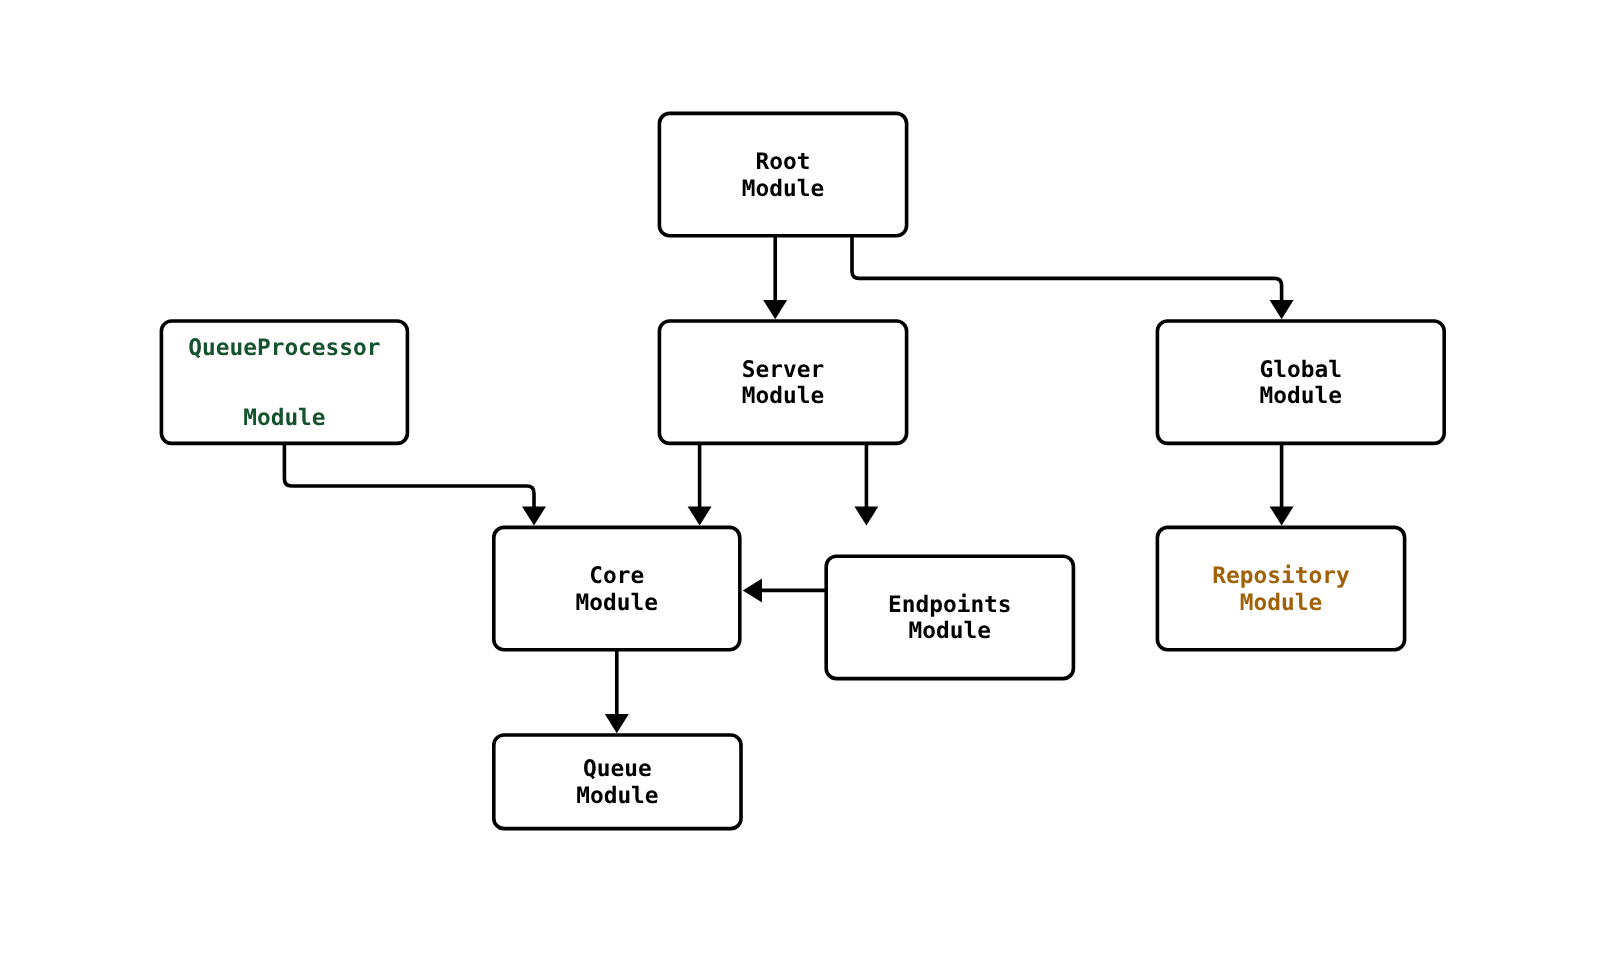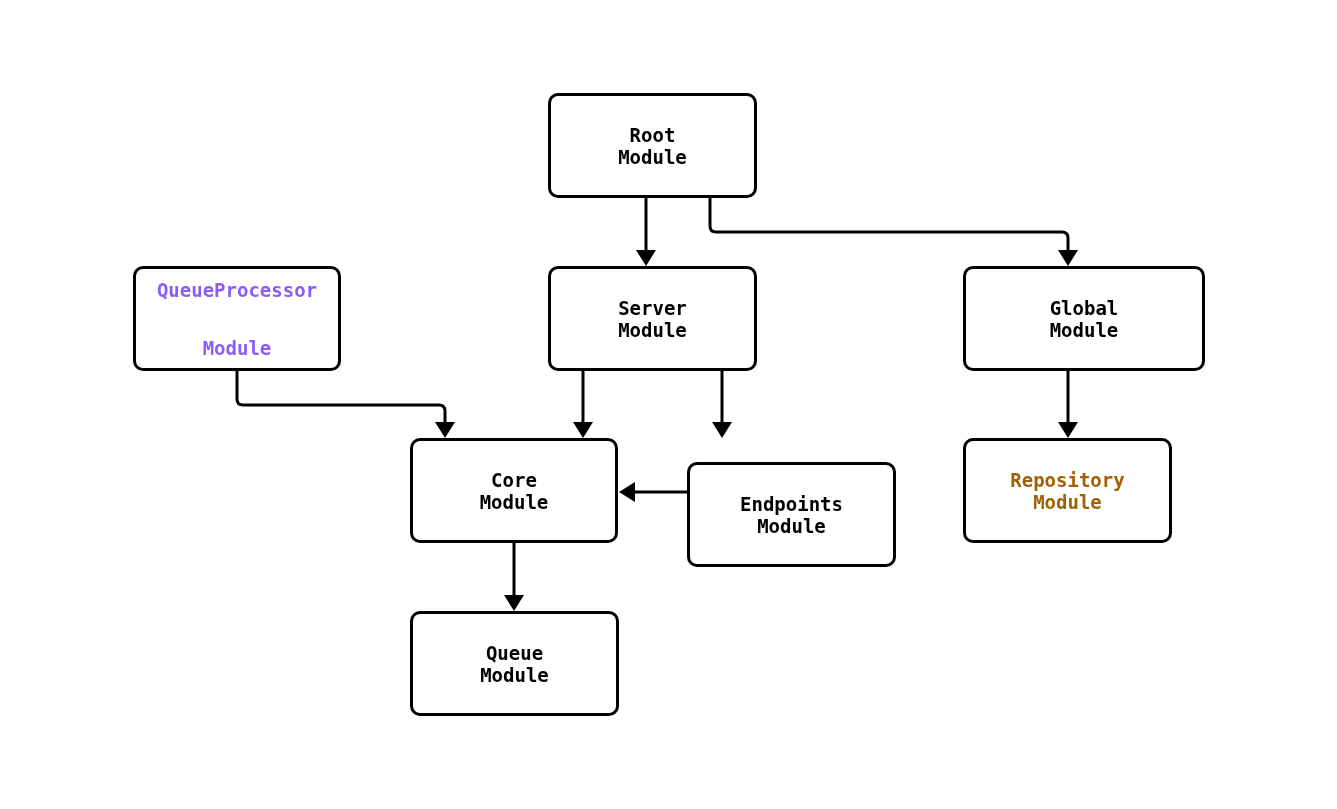--- a/index.html
+++ b/index.html
@@ -69,21 +69,21 @@
       <path d="M 1068 371 L 1068 426" class="edge" stroke="#000000"></path>
       <polygon points="1068,438 1058,422 1078,422" class="arrowhead" fill="#000000"></polygon>
       <path d="M 514 543 L 514 599" class="edge" stroke="#000000"></path>
       <polygon points="514,611 504,595 524,595" class="arrowhead" fill="#000000"></polygon>
     </svg>
 
 <div class="node" style="left: 548px; top: 93px; width: 209px; height: 105px; background: rgb(255, 255, 255); border-color: rgb(0, 0, 0); color: rgb(0, 0, 0);">
       <div class="node-line">Root</div>
       <div class="node-line">Module</div>
     </div>
-    <div class="node" style="left: 133px; top: 266px; width: 208px; height: 105px; background: rgb(255, 255, 255); border-color: rgb(0, 0, 0); color: #8b5cf6; gap: 36px;">
+    <div class="node" style="left: 133px; top: 266px; width: 208px; height: 105px; background: rgb(255, 255, 255); border-color: rgb(0, 0, 0); color: #14532d; gap: 36px;">
       <div class="node-line">QueueProcessor</div>
       <div class="node-line">Module</div>
     </div>
     <div class="node" style="left: 548px; top: 266px; width: 209px; height: 105px; background: rgb(255, 255, 255); border-color: rgb(0, 0, 0); color: rgb(0, 0, 0);">
       <div class="node-line">Server</div>
       <div class="node-line">Module</div>
     </div>
     <div class="node" style="left: 963px; top: 266px; width: 242px; height: 105px; background: rgb(255, 255, 255); border-color: rgb(0, 0, 0); color: rgb(0, 0, 0);">
       <div class="node-line">Global</div>
       <div class="node-line">Module</div>
@@ -93,17 +93,17 @@
       <div class="node-line">Module</div>
     </div>
     <div class="node" style="left: 687px; top: 438px; width: 209px; height: 105px; background: rgb(255, 255, 255); border-color: rgb(0, 0, 0); color: rgb(0, 0, 0); margin-top: 24px;">
       <div class="node-line">Endpoints</div>
       <div class="node-line">Module</div>
     </div>
     <div class="node" style="left: 963px; top: 438px; width: 209px; height: 105px; background: rgb(255, 255, 255); border-color: rgb(0, 0, 0); color: #a16207;">
       <div class="node-line">Repository</div>
       <div class="node-line">Module</div>
     </div>
-    <div class="node" style="left: 410px; top: 611px; width: 209px; height: 105px; background: rgb(255, 255, 255); border-color: rgb(0, 0, 0); color: rgb(0, 0, 0);">
+    <div class="node" style="left: 410px; top: 611px; width: 209px; height: 81px; background: rgb(255, 255, 255); border-color: rgb(0, 0, 0); color: rgb(0, 0, 0);">
       <div class="node-line">Queue</div>
       <div class="node-line">Module</div>
     </div>
   </div>
 
 </body></html>

